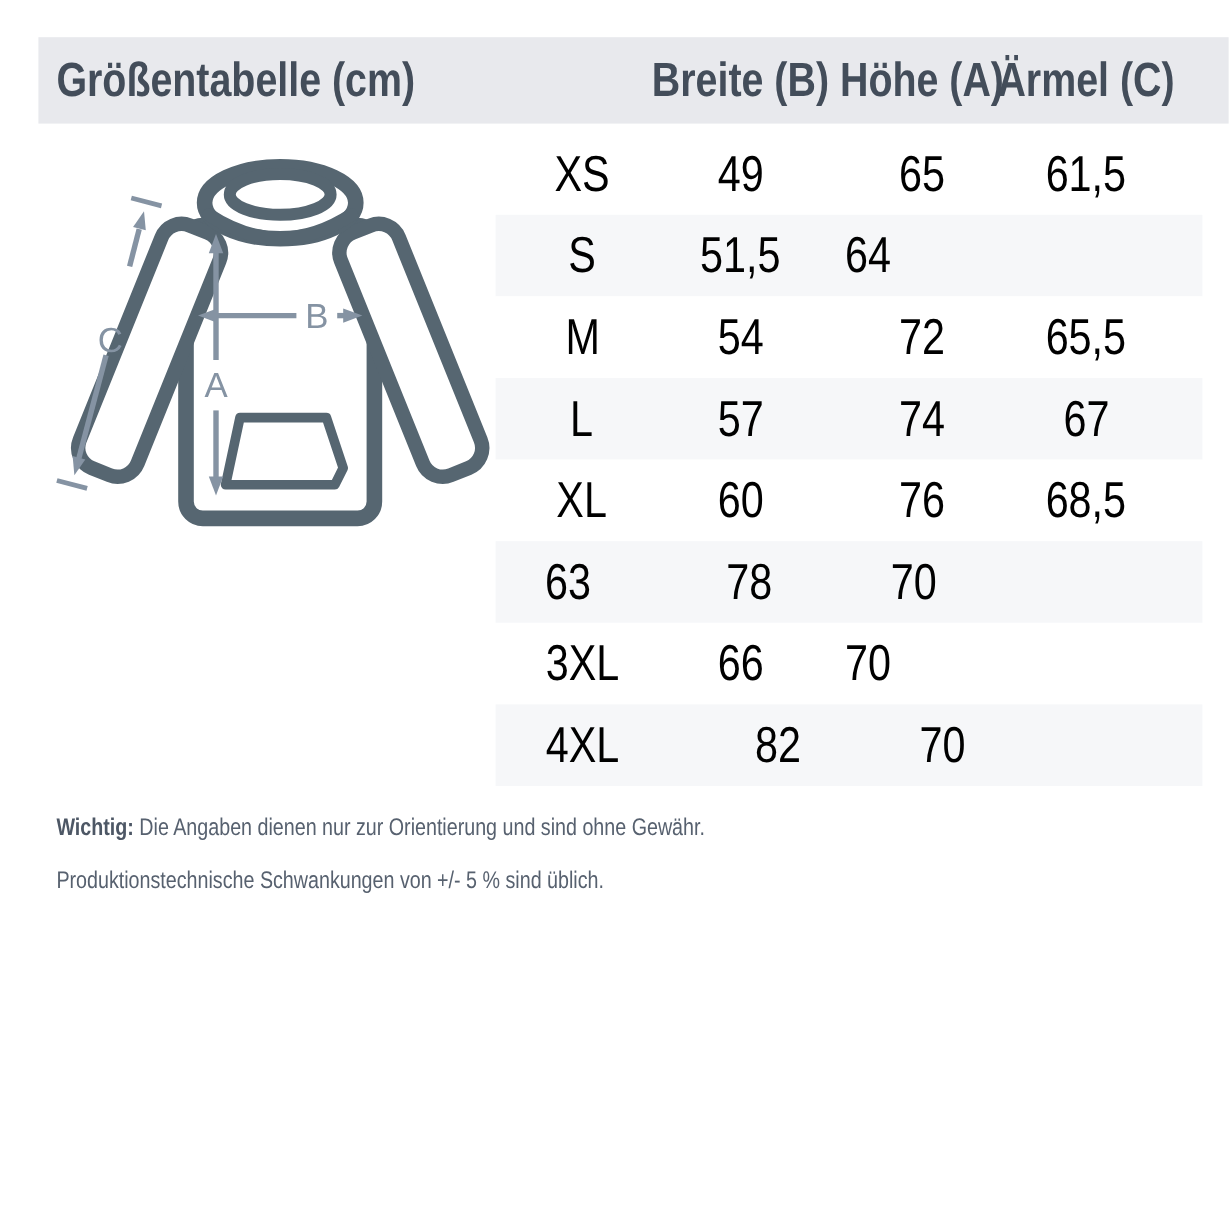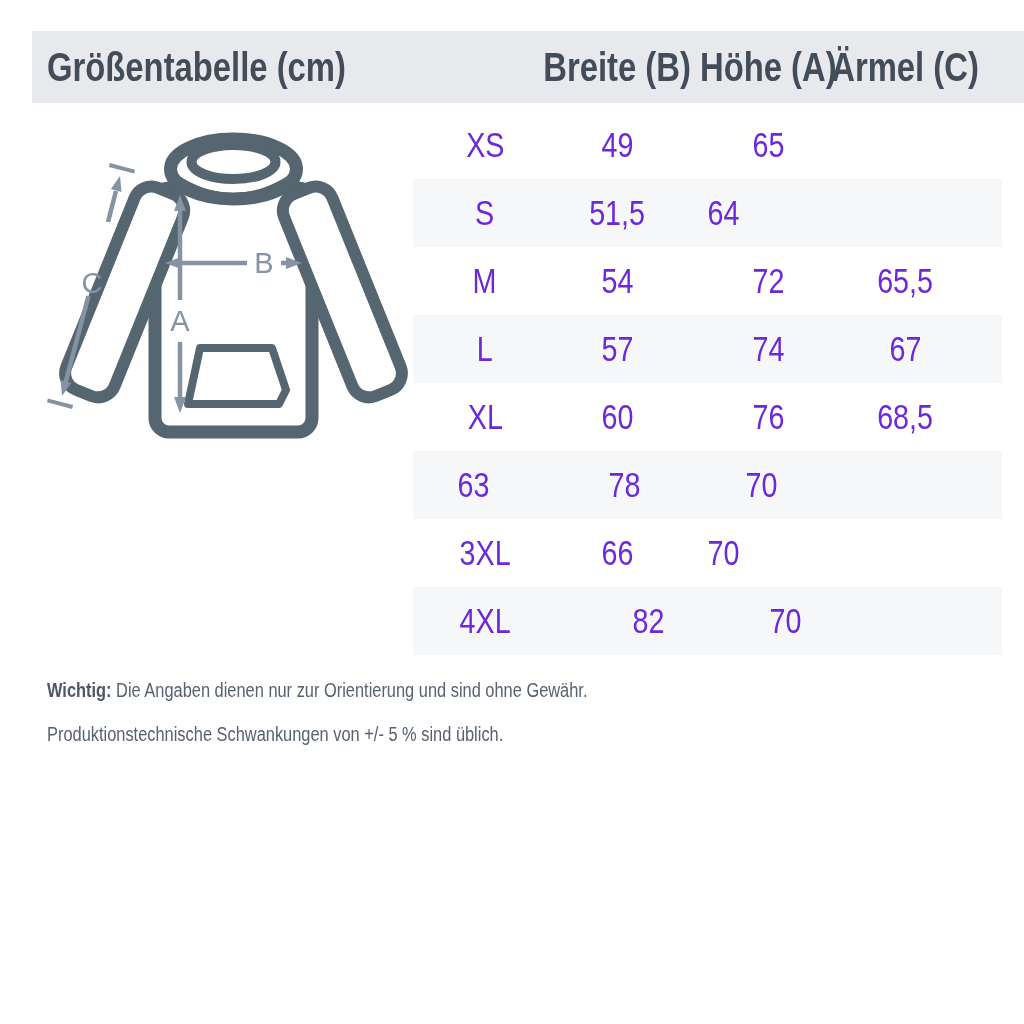--- a/index.html
+++ b/index.html
@@ -24,21 +24,21 @@
 
   .c1{width:144px;}
   .c2{width:120px;}
   .c3{width:182px;}
   .c4{width:92px;}
   .sp{width:51px;}
 
   .tbl{position:absolute;left:413px;top:111px;width:589px;}
   .trow{display:flex;align-items:center;height:68px;background:#ffffff;}
   .trow.striped{background:#f6f7f9;}
-  .cell{display:flex;justify-content:center;align-items:center;font-size:35px;color:#6d28d9;}
+  .cell{display:flex;justify-content:center;align-items:center;font-size:42px;color:#000000;}
 
   .hoodie{position:absolute;left:40px;top:130px;width:390px;height:320px;}
 
   .footer{position:absolute;left:47px;top:668px;width:940px;color:#57616f;font-size:20px;line-height:44px;}
   .footer b{font-weight:bold;color:#4d5765;}
 </style>
 </head>
 <body>
 
 <div class="canvas">
@@ -115,20 +115,23 @@
     <div class="trow">
       <div class="cell c1">
           <span class="cnd cell-size">XS</span>
         </div>
       <div class="cell c2">
           <span class="cnd cell-b">49</span>
         </div>
       <div class="cell c3">
           <span class="cnd cell-h">65</span>
         </div>
+      <div class="cell c4">
+          <span class="cnd cell-c">61,5</span>
+        </div>
       <div class="sp"></div>
     </div>
 
     <div class="trow striped">
       <div class="cell c1">
           <span class="cnd cell-size">S</span>
         </div>
       <div class="cell c2">
           <span class="cnd cell-b">51,5</span>
         </div>

